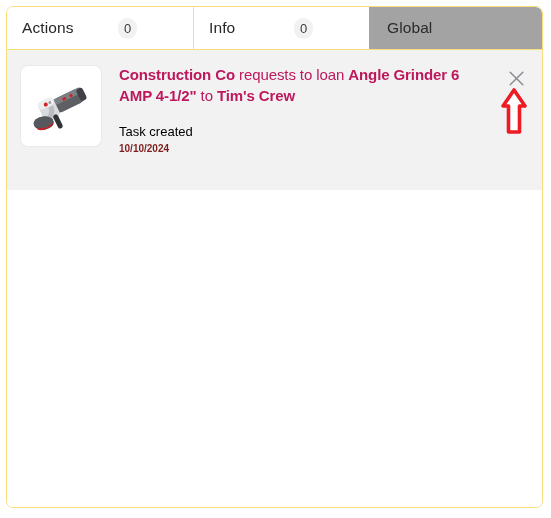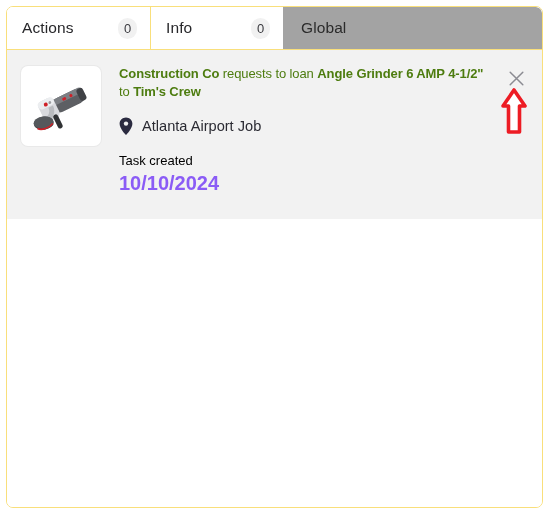--- a/index.html
+++ b/index.html
@@ -29,20 +29,21 @@
   }
 
   
   .tabbar {
     position: relative;
     display: flex;
     height: 43px;
     background: #ffffff;
     border-bottom: 1.5px solid #f9df7b;
     box-sizing: border-box;
+    gap: 43px;
   }
   .tab {
     position: relative;
     display: flex;
     align-items: center;
     height: 100%;
     box-sizing: border-box;
     padding: 0 13px 0 15px;
     background: #ffffff;
     cursor: pointer;
@@ -118,23 +119,23 @@
   }
   .thumb svg { display: block; }
 
   .card-main {
     flex: 1 1 auto;
     padding-left: 18px;
     padding-right: 52px;
     padding-top: 1px;
   }
   .card-title {
-    font-size: 13px;
+    font-size: 15px;
     line-height: 1.38;
-    color: #4d7c0f;
+    color: #be185d;
     letter-spacing: -0.1px;
   }
   .card-title .b { font-weight: bold; }
   .card-title .r { font-weight: normal; }
 
   .card-location {
     display: flex;
     align-items: center;
     margin-top: 16px;
   }
@@ -150,23 +151,23 @@
     color: #2b2b33;
   }
 
   .card-meta { margin-top: 18px; }
   .meta-label {
     font-size: 13px;
     color: #000000;
     line-height: 1.25;
   }
   .meta-value {
-    font-size: 20px;
+    font-size: 10px;
     font-weight: bold;
-    color: #8b5cf6;
+    color: #7f1d1d;
     line-height: 1.35;
     margin-top: 1px;
   }
 
   
   .close-btn {
     position: absolute;
     right: 14px;
     top: 16px;
     width: 24px;
@@ -246,27 +247,20 @@
           </g>
         </svg>
       </div>
 
       <div class="card-main">
 
         <div class="card-title">
           <span class="b">Construction Co</span><span class="r"> requests to loan </span><span class="b">Angle Grinder 6 AMP 4-1/2"</span><span class="r"> to </span><span class="b">Tim's Crew</span>
         </div>
 
-        <div class="card-location">
-          <svg class="pin-icon" viewBox="0 0 14 18">
-            <path d="M7 0.4C3.4 0.4 0.6 3.2 0.6 6.7c0 4.6 5.5 10.4 5.8 10.7 0.3 0.3 0.9 0.3 1.2 0 0.3-0.3 5.8-6.1 5.8-10.7C13.4 3.2 10.6 0.4 7 0.4z" fill="#2b2b40"></path>
-            <circle cx="7" cy="6.6" r="2.2" fill="#f2f2f2"></circle>
-          </svg>
-          <span class="loc-text">Atlanta Airport Job</span>
-        </div>
 
         <div class="card-meta">
           <div class="meta-label">Task created</div>
           <div class="meta-value">10/10/2024</div>
         </div>
 
       </div>
 
       <div class="close-btn">
         <svg width="15" height="15" viewBox="0 0 15 15">

